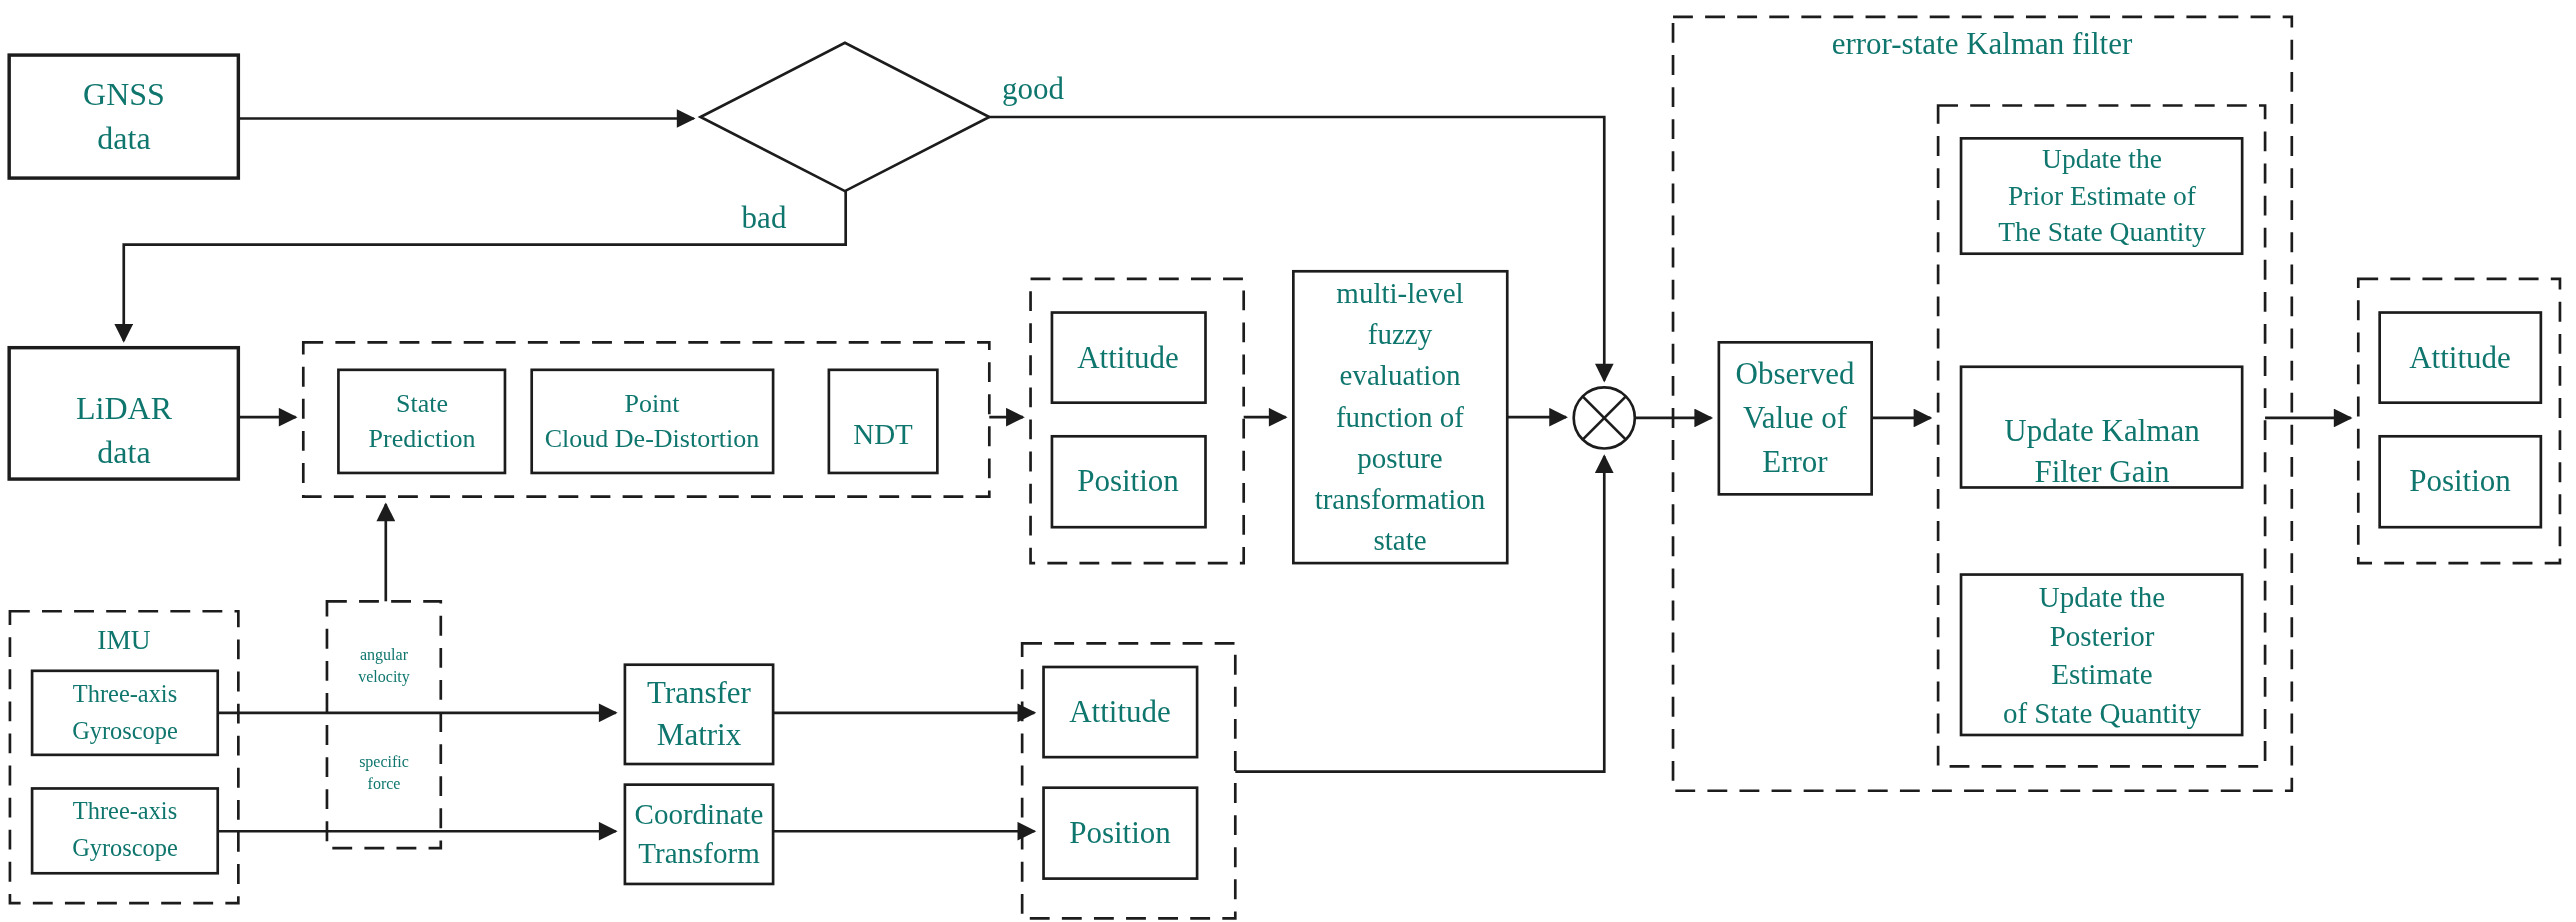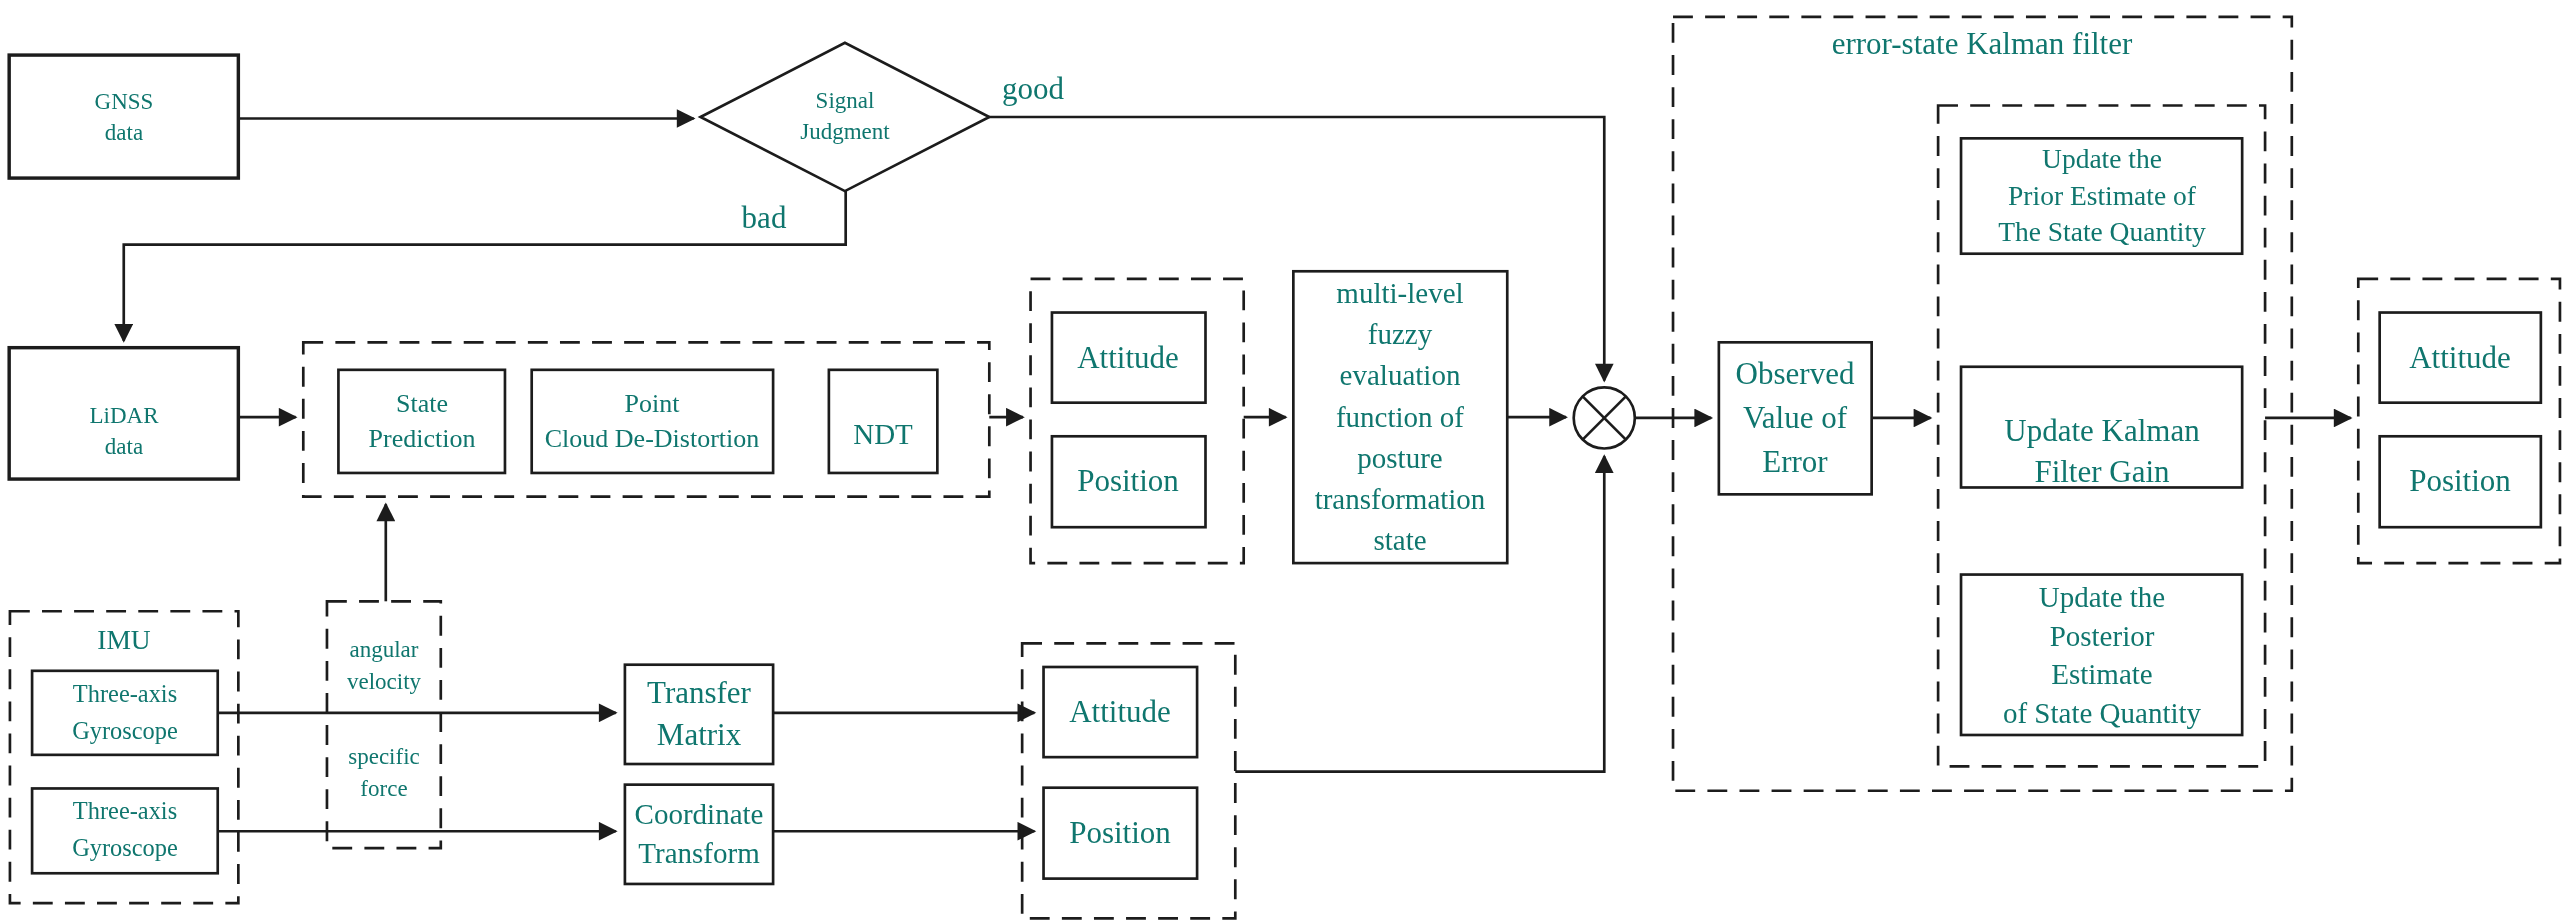--- a/index.html
+++ b/index.html
@@ -22,27 +22,27 @@
     height: 923px;
   }
   .lbl {
     position: absolute;
     transform: translate(-50%, -50%);
     white-space: pre-line;
     text-align: center;
     line-height: 1.36;
     color: #0f766e;
   }
-  .f42 { font-size: 23px; }
+  .f42 { font-size: 32px; }
   .f40 { font-size: 31px; }
   .f38 { font-size: 29px; }
   .f36 { font-size: 27.5px; }
   .f34 { font-size: 26px; }
   .f32 { font-size: 24.4px; line-height: 1.5; }
-  .f30 { font-size: 23px; line-height: 1.4; }
+  .f30 { font-size: 16px; line-height: 1.4; }
   .lh-tall { line-height: 1.42; }
   .lh-mid  { line-height: 1.33; }
 </style>
 </head>
 <body>
 
 <div id="stage">
 
   <svg id="wires" viewBox="0 0 3372 1208" xmlns="http://www.w3.org/2000/svg">
     <defs>
@@ -105,22 +105,20 @@
         <rect x="3087" y="365" width="264" height="372"></rect>
         <rect x="13" y="800" width="299" height="382"></rect>
         <rect x="428" y="787" width="149" height="323"></rect>
         <rect x="1338" y="842" width="279" height="360"></rect>
       </g>
     </g>
   </svg>
 
   <div class="lbl f42" style="left:124px;  top:117px;">GNSS
 data</div>
-  <div class="lbl f42" style="left:845px; top:116px;">Signal
-Judgment</div>
   <div class="lbl f40" style="left:1033px; top:89px;">good</div>
   <div class="lbl f40" style="left:764px; top:218px;">bad</div>
   <div class="lbl f42" style="left:124px;  top:431px;">LiDAR
 data</div>
   <div class="lbl f34" style="left:422px;  top:421px;">State
 Prediction</div>
   <div class="lbl f34" style="left:652px;  top:421px;">Point
 Cloud De-Distortion</div>
   <div class="lbl f38" style="left:883px; top:435px;">NDT</div>
   <div class="lbl f40" style="left:1128px; top:358px;">Attitude</div>

